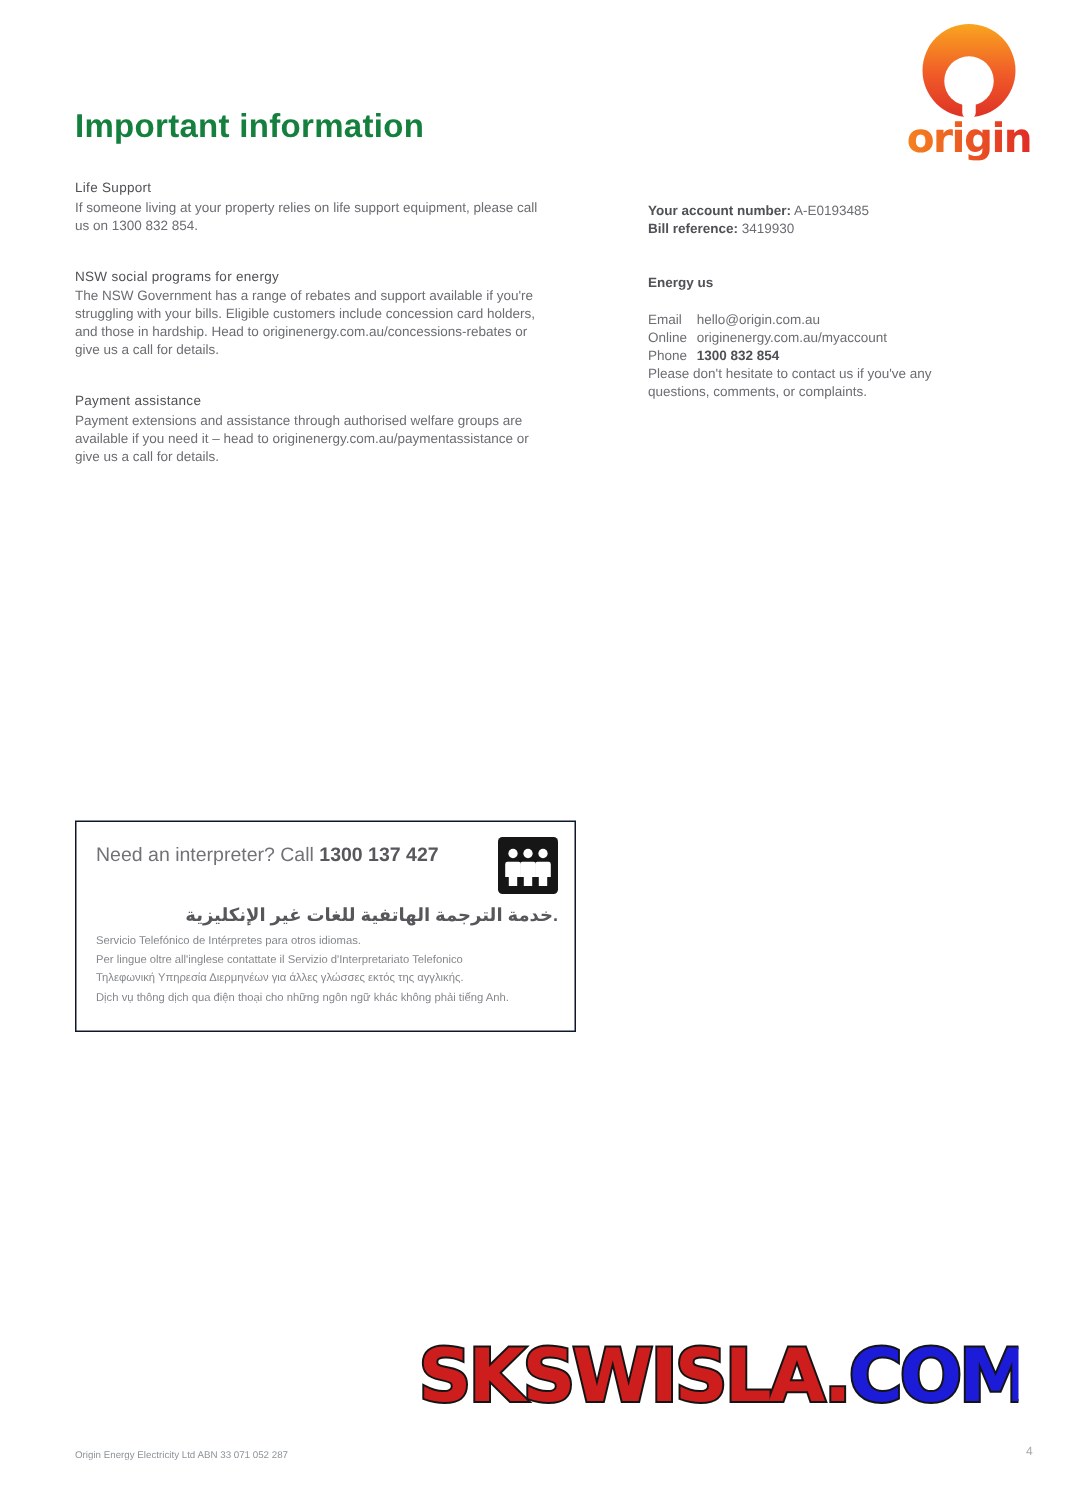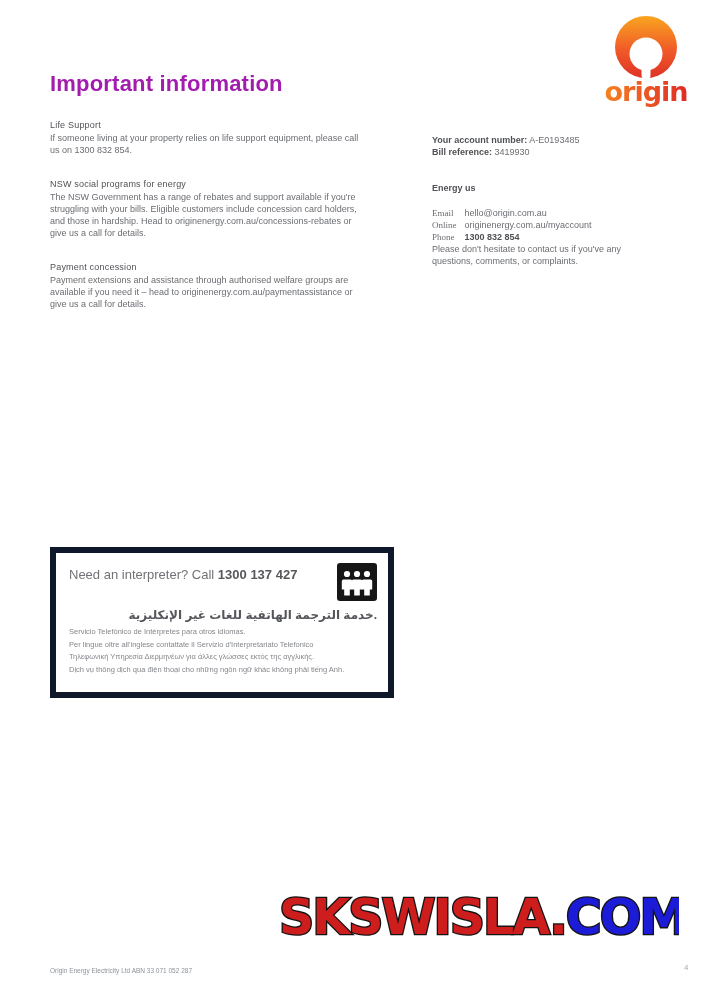--- a/index.html
+++ b/index.html
@@ -20,26 +20,26 @@
   .section{margin-bottom:23px;}
   .section h3{
     margin:0 0 2px 0;font-size:9px;font-weight:normal;color:#4f5155;letter-spacing:.2px;
   }
   .section p{margin:0;font-size:9px;line-height:12px;color:#6b6d72;}
   
   .right-col{position:absolute;left:432px;top:134px;width:228px;font-size:9px;line-height:12px;color:#6b6d72;}
   .acct-line .lbl{font-weight:bold;color:#4f5155;}
   .contact-heading{font-weight:bold;color:#4f5155;margin-top:24px;}
   .contact-body{margin-top:13px;}
-  .contact-row .lbl{display:inline-block;min-width:30px;font-family:Liberation Serif, serif;}
+  .contact-row .lbl{display:inline-block;min-width:30px;}
   .phone-strong{font-weight:bold;color:#4f5155;}
   
   .interp-box{
     position:absolute;left:50px;top:547px;width:308px;height:119px;
-    border:6px solid #0f172a;padding:10px 11px 10px 13px;
+    border:1px solid #0f172a;padding:10px 11px 10px 13px;
   }
   .interp-head{display:flex;justify-content:space-between;align-items:flex-start;}
   .interp-prompt{font-size:13px;color:#707276;padding-top:4px;}
   .interp-prompt b{color:#56585c;}
   .interp-icon{width:40px;height:38px;flex:0 0 auto;}
   .interp-arabic{font-size:12px;font-weight:bold;color:#55575b;margin-top:7px;text-align:right;}
   .interp-small{font-size:7.5px;color:#85878b;line-height:12.5px;margin:0;}
   .interp-small:first-of-type{margin-top:4px;}
   .interp-chinese{font-size:11px;color:#6f7175;letter-spacing:2.5px;margin-top:3px;}
   
@@ -64,33 +64,33 @@
     </linearGradient>
   </defs>
   <g>
     <circle cx="48" cy="34" r="31" fill="url(#ringGrad)"></circle>
     <circle cx="48" cy="41" r="16.5" fill="#ffffff"></circle>
     <rect x="43.5" y="50" width="9" height="16" rx="4" fill="#ffffff"></rect>
   </g>
   <text x="48" y="88" text-anchor="middle" fill="url(#wordGrad)" font-family="DejaVu Sans, Liberation Sans, sans-serif" font-size="27" font-weight="bold" letter-spacing="-1">origin</text>
 </svg>
 
-<div class="page-title" style="color:#a21caf">Important information</div>
+<div class="page-title" style="color:#15803d">Important information</div>
 
 <div class="left-col">
   <div class="section">
     <h3>Life Support</h3>
     <p>If someone living at your property relies on life support equipment, please call us on 1300 832 854.</p>
   </div>
   <div class="section">
     <h3>NSW social programs for energy</h3>
     <p>The NSW Government has a range of rebates and support available if you're struggling with your bills. Eligible customers include concession card holders, and those in hardship. Head to originenergy.com.au/concessions-rebates or give us a call for details.</p>
   </div>
   <div class="section">
-    <h3>Payment concession</h3>
+    <h3>Payment assistance</h3>
     <p>Payment extensions and assistance through authorised welfare groups are available if you need it – head to originenergy.com.au/paymentassistance or give us a call for details.</p>
   </div>
 </div>
 
 <div class="right-col">
   <div class="acct-line">
     <span class="lbl">Your account number:</span>
     <span>A-E0193485</span>
   </div>
   <div class="acct-line">

